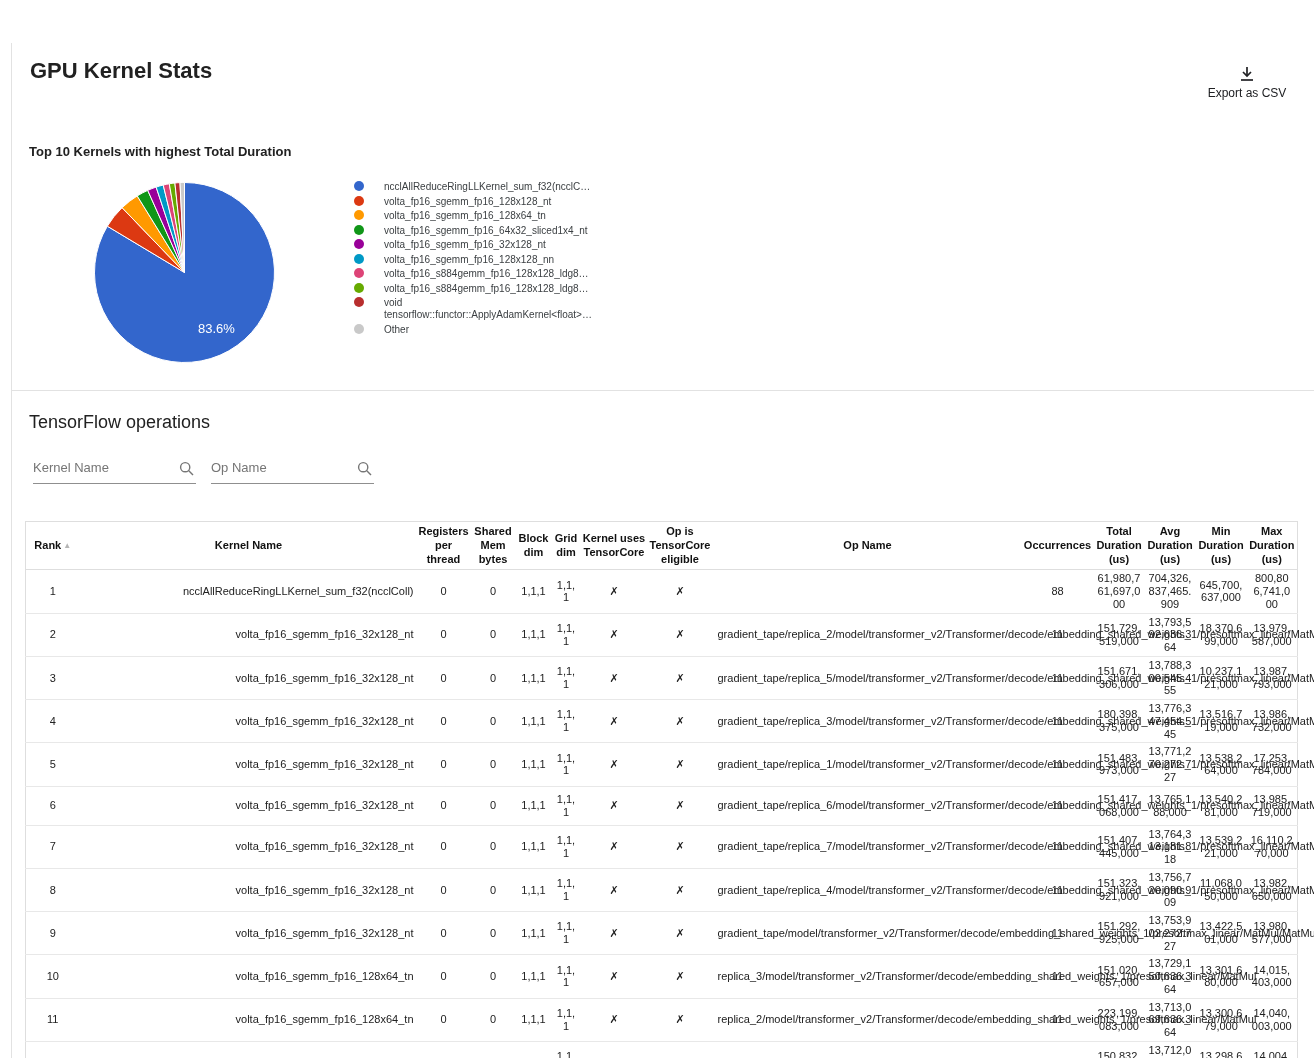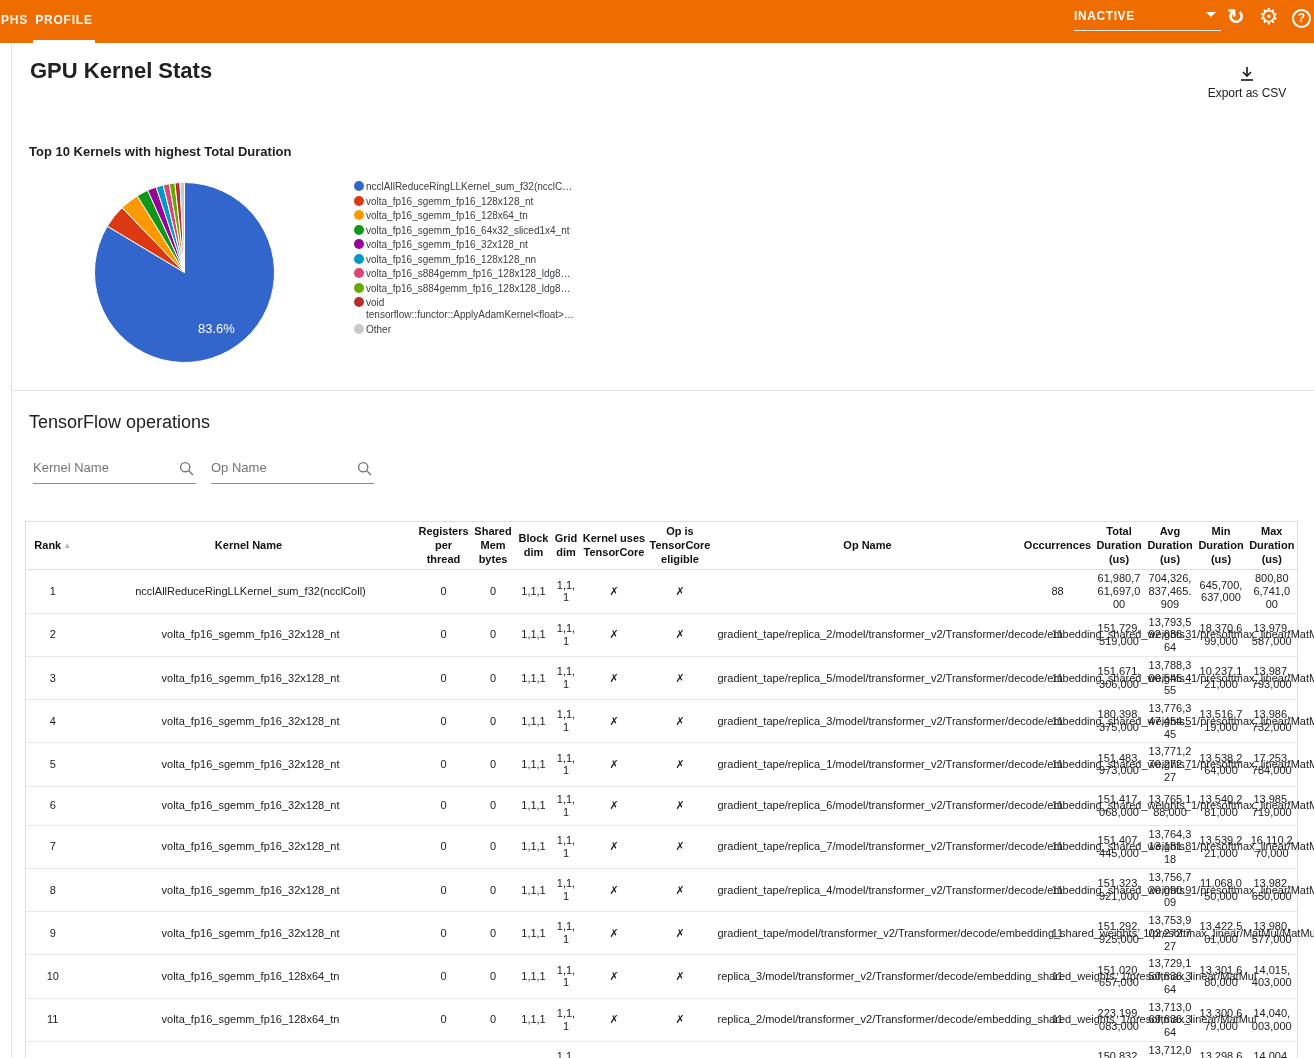--- a/index.html
+++ b/index.html
@@ -30,21 +30,21 @@
   .h-divider { position:absolute; left:11px; top:390px; width:1303px; height:1px; background:#e2e2e2; }
 
   
   .page-title { position:absolute; left:30px; top:58px; font-size:22px; color:#212121; font-weight:700; }
   .export { position:absolute; left:1202px; top:65px; width:90px; text-align:center; cursor:pointer; }
   .export svg { display:block; margin:0 auto; }
   .export-label { font-size:12px; color:#202124; margin-top:3px; white-space:nowrap; }
   .chart-title { position:absolute; left:29px; top:144px; font-size:13px; font-weight:bold; color:#212121; }
   #pie { position:absolute; left:92px; top:180px; }
   .legend { position:absolute; left:354px; top:181px; width:200px; }
-  .legend-item { display:flex; align-items:flex-start; gap:2px; margin-bottom:2.5px;
+  .legend-item { display:flex; align-items:flex-start; gap:20px; margin-bottom:2.5px;
                  font-size:10px; color:#3c4043; line-height:1.2; }
   .legend-dot { width:10px; height:10px; border-radius:50%; flex:none; margin-top:0; }
 
   
   .section-title { position:absolute; left:29px; top:412px; font-size:18px; color:#212121; font-weight:400; }
   .filters { position:absolute; left:33px; top:452px; display:flex; gap:15px; }
   .filter { position:relative; width:163px; }
   .filter input { width:100%; border:none; border-bottom:1px solid #8f8f8f; font-size:13px;
                   padding:8px 22px 8px 0; outline:none; color:#212121; background:transparent;
                   font-family:inherit; }
@@ -54,42 +54,31 @@
   
   .table-wrap { position:absolute; left:25px; top:521px; width:1272px; }
   table { border-collapse:collapse; table-layout:fixed; width:1272px;
           border:1px solid #dedede; background:#fff; }
   thead tr { height:36px; }
   th { font-size:11px; font-weight:bold; color:#111; padding:3px 1px; vertical-align:middle;
        line-height:1.25; text-align:center; border-bottom:1px solid #dedede; cursor:pointer; }
   tbody tr { height:39px; border-bottom:1px solid #e8e8e8; }
   td { font-size:11px; color:#212121; padding:2px 4px; vertical-align:middle; line-height:1.16; }
   .td-c { text-align:center; }
-  .td-l { text-align:center;margin-left:40px; }
+  .td-l { text-align:right;margin-left:40px; }
   .brk { word-break:break-all; }
   .nowrap { white-space:nowrap; }
   .td-kernel { padding-left:8px; }
   .sort-arrow { font-size:8px; color:#b5b5b5; vertical-align:1px; margin-left:2px; }
 </style>
 </head>
 <body>
 
 <div id="page">
 
-  <div class="topbar">
-    <div class="tab tab-graphs">PHS</div>
-    <div class="tab tab-profile">PROFILE</div>
-    <div class="run-select">
-      <span>INACTIVE</span>
-      <span class="run-caret"></span>
-    </div>
-    <div class="tb-icon icon-refresh">↻</div>
-    <div class="tb-icon icon-gear">⚙</div>
-    <div class="tb-icon icon-help">?</div>
-  </div>
 
   <div class="v-divider"></div>
   <div class="h-divider"></div>
 
   <div class="page-title">GPU Kernel Stats</div>
 
   <div class="export">
     <svg width="18" height="18" viewBox="0 0 18 18">
       <path d="M9 2 v8" stroke="#202124" stroke-width="1.7" fill="none"></path>
       <path d="M5 7 l4 4 4-4" stroke="#202124" stroke-width="1.7" fill="none"></path>

